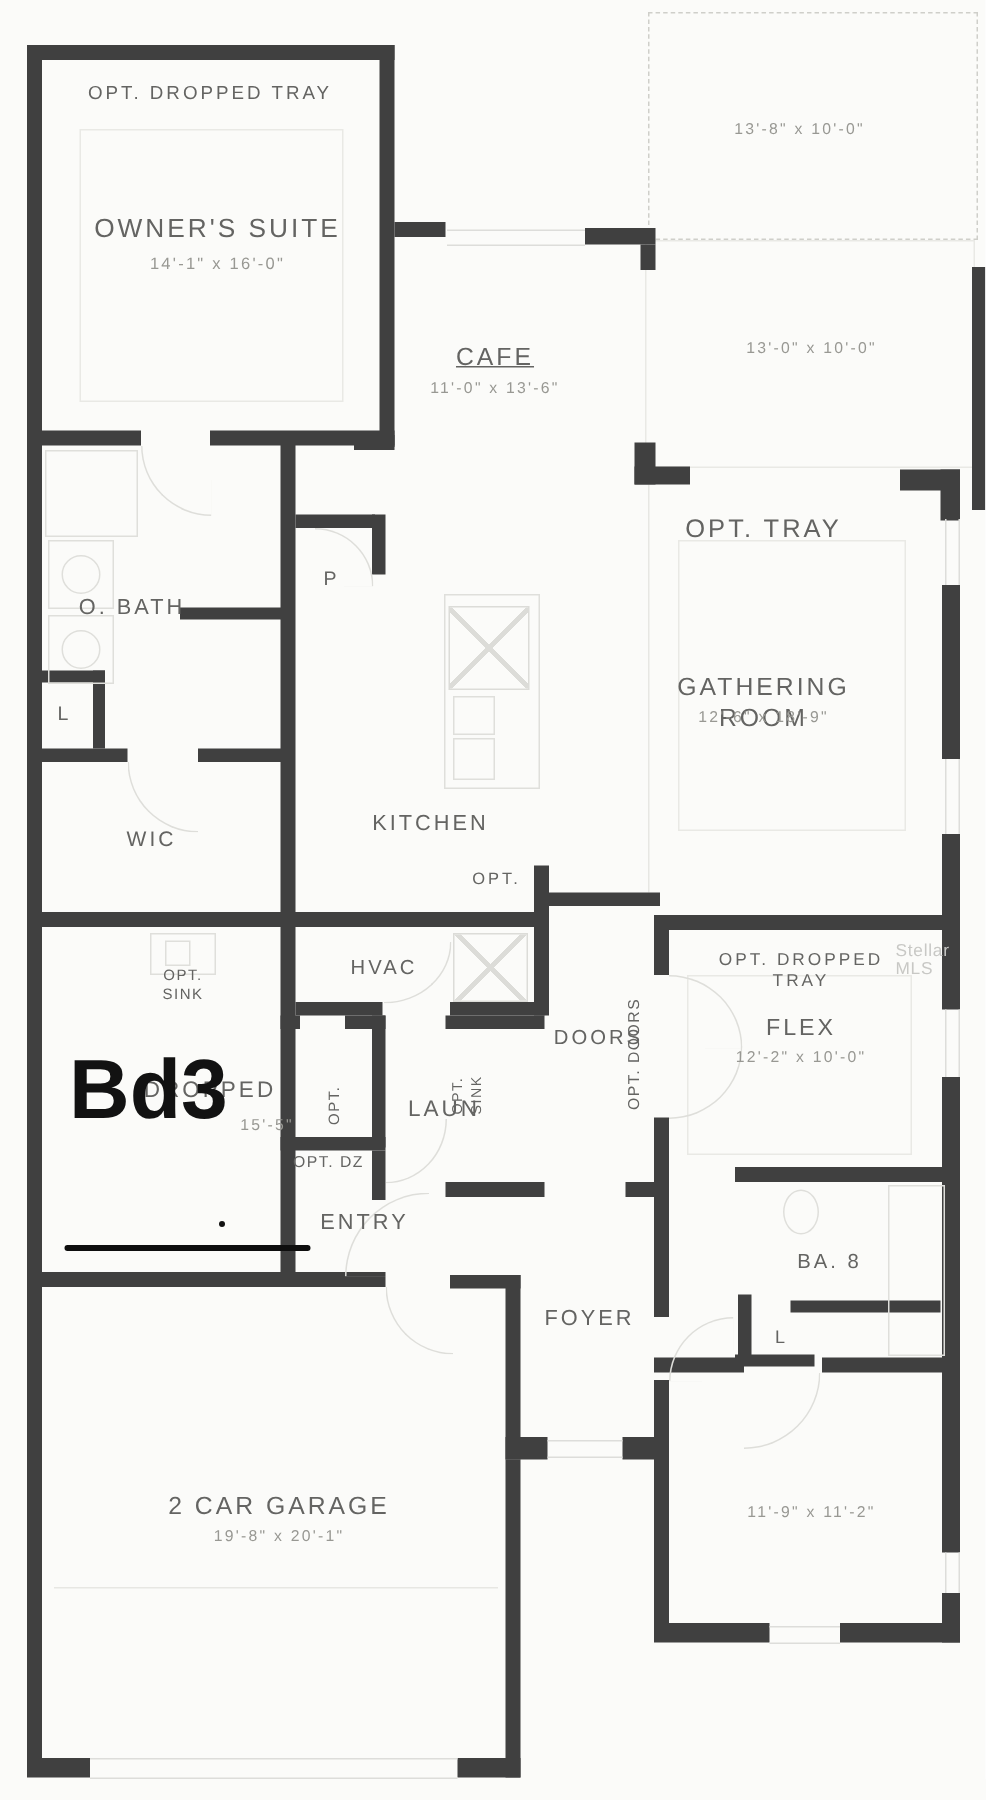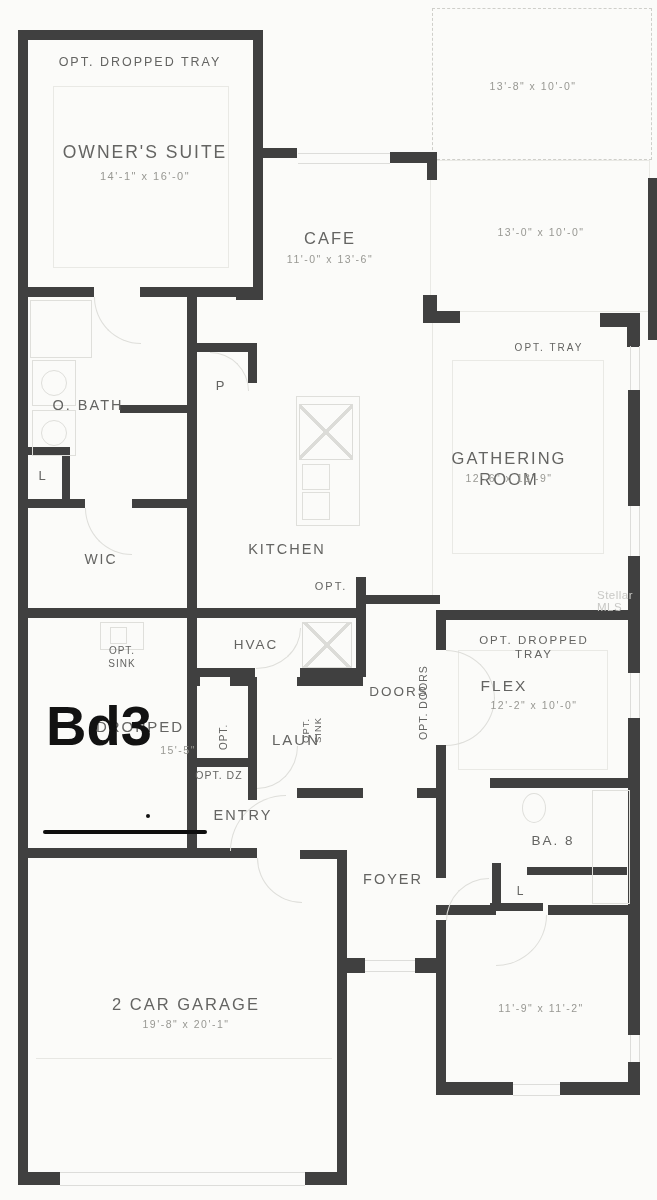--- a/index.html
+++ b/index.html
@@ -23,21 +23,21 @@
         background:
           linear-gradient(45deg,  transparent 47.5%, #dcdcd8 47.5%, #dcdcd8 52.5%, transparent 52.5%),
           linear-gradient(-45deg, transparent 47.5%, #dcdcd8 47.5%, #dcdcd8 52.5%, transparent 52.5%);}
   .arc{position:absolute;}
   .arc.tl{border-top:1.3px solid #dedeDA;border-left:1.3px solid #dedeDA;border-top-left-radius:100%;}
   .arc.tr{border-top:1.3px solid #dedeDA;border-right:1.3px solid #dedeDA;border-top-right-radius:100%;}
   .arc.bl{border-bottom:1.3px solid #dedeDA;border-left:1.3px solid #dedeDA;border-bottom-left-radius:100%;}
   .arc.br{border-bottom:1.3px solid #dedeDA;border-right:1.3px solid #dedeDA;border-bottom-right-radius:100%;}
   .note{position:absolute;color:var(--annotation,#121212);letter-spacing:0;font-weight:bold;}
   .hair{position:absolute;background:#e7e7e3;}
-  .wm{position:absolute;color:var(--watermark,#c8c8c5);letter-spacing:.5px;}
+  .wm{position:absolute;color:var(--watermark,#c8c8c5);letter-spacing:.5px;margin-top:39px;}
 </style>
 </head>
 <body>
 
 <div id="plan" style="--wall: #404040; --label: #646462; --dims: #989893; --annotation: #121212; --fixture: #dfdfdb; --watermark: #c8c8c5;">
 
   <div class="dash" style="left:432px;top:8px;width:218px;height:150px;"></div>
   <div class="lite" style="left:430px;top:160px;width:218px;height:150px;"></div>
   <div class="lite" style="left:53px;top:86px;width:174px;height:180px;"></div>
   <div class="lite" style="left:452px;top:360px;width:150px;height:192px;"></div>
@@ -148,24 +148,24 @@
   <div class="arc br" style="left:446px;top:697px;width:48px;height:48px;"></div>
 
   <div class="lbl" style="left:140px;top:55px;font-size:12.5px;">OPT. DROPPED TRAY</div>
   <div class="lbl" style="left:145px;top:142px;font-size:17.5px;">OWNER'S SUITE</div>
   <div class="dim" style="left:145px;top:170px;font-size:11px;">14'-1" x 16'-0"</div>
 
   <div class="dim" style="left:533px;top:80px;font-size:10.5px;">13'-8" x 10'-0"</div>
 
   <div class="dim" style="left:541px;top:226px;font-size:10.5px;">13'-0" x 10'-0"</div>
 
-  <div class="lbl" style="left:330px;top:228px;font-size:16.5px;">CAFE</div>
+  <div class="lbl" style="left:330px;top:228px;font-size:16.5px;text-decoration:underline;">CAFE</div>
   <div class="dim" style="left:330px;top:253px;font-size:10.5px;">11'-0" x 13'-6"</div>
 
-  <div class="lbl" style="left:509px;top:342px;font-size:10px;margin-left:40px;">OPT. TRAY</div>
+  <div class="lbl" style="left:509px;top:342px;font-size:17px;">OPT. TRAY</div>
   <div class="lbl" style="left:509px;top:448px;font-size:16.5px;">GATHERING ROOM</div>
   <div class="dim" style="left:509px;top:472px;font-size:10.5px;">12'-6" x 18'-9"</div>
 
   <div class="lbl" style="left:88px;top:396px;font-size:14.5px;">O. BATH</div>
   <div class="lbl" style="left:43px;top:468px;font-size:13px;">L</div>
   <div class="lbl" style="left:221px;top:378px;font-size:13px;">P</div>
   <div class="lbl" style="left:101px;top:551px;font-size:14px;">WIC</div>
   <div class="lbl" style="left:287px;top:540px;font-size:14.5px;">KITCHEN</div>
   <div class="lbl" style="left:331px;top:580px;font-size:11px;">OPT.</div>
   <div class="lbl" style="left:256px;top:637px;font-size:13.5px;">HVAC</div>
@@ -178,21 +178,21 @@
   <div class="dim" style="left:178px;top:744px;font-size:10.5px;">15'-5"</div>
 
   <div class="vlbl" style="left:217px;top:690px;height:60px;font-size:10px;letter-spacing:1px;">OPT.</div>
   <div class="vlbl" style="left:300px;top:683px;height:60px;font-size:9.5px;letter-spacing:1px;">OPT.
 SINK</div>
   <div class="lbl" style="left:296px;top:731px;font-size:15px;">LAUN</div>
   <div class="lbl" style="left:219px;top:769px;font-size:10.5px;letter-spacing:1px;">OPT. DZ</div>
   <div class="lbl" style="left:243px;top:806px;font-size:14.5px;">ENTRY</div>
 
   <div class="lbl" style="left:534px;top:633px;font-size:11.5px;">OPT. DROPPED TRAY</div>
-  <div class="lbl" style="left:504px;top:676px;font-size:15.5px;">FLEX</div>
+  <div class="lbl" style="left:534px;top:676px;font-size:15.5px;">FLEX</div>
   <div class="dim" style="left:534px;top:699px;font-size:10.5px;">12'-2" x 10'-0"</div>
 
   <div class="lbl" style="left:393px;top:870px;font-size:14.5px;">FOYER</div>
   <div class="lbl" style="left:553px;top:833px;font-size:13.5px;">BA. 8</div>
   <div class="lbl" style="left:521px;top:884px;font-size:12px;">L</div>
 
   <div class="dim" style="left:541px;top:1002px;font-size:10.5px;">11'-9" x 11'-2"</div>
 
   <div class="lbl" style="left:186px;top:994px;font-size:16.5px;">2 CAR GARAGE</div>
   <div class="dim" style="left:186px;top:1018px;font-size:10.5px;">19'-8" x 20'-1"</div>

